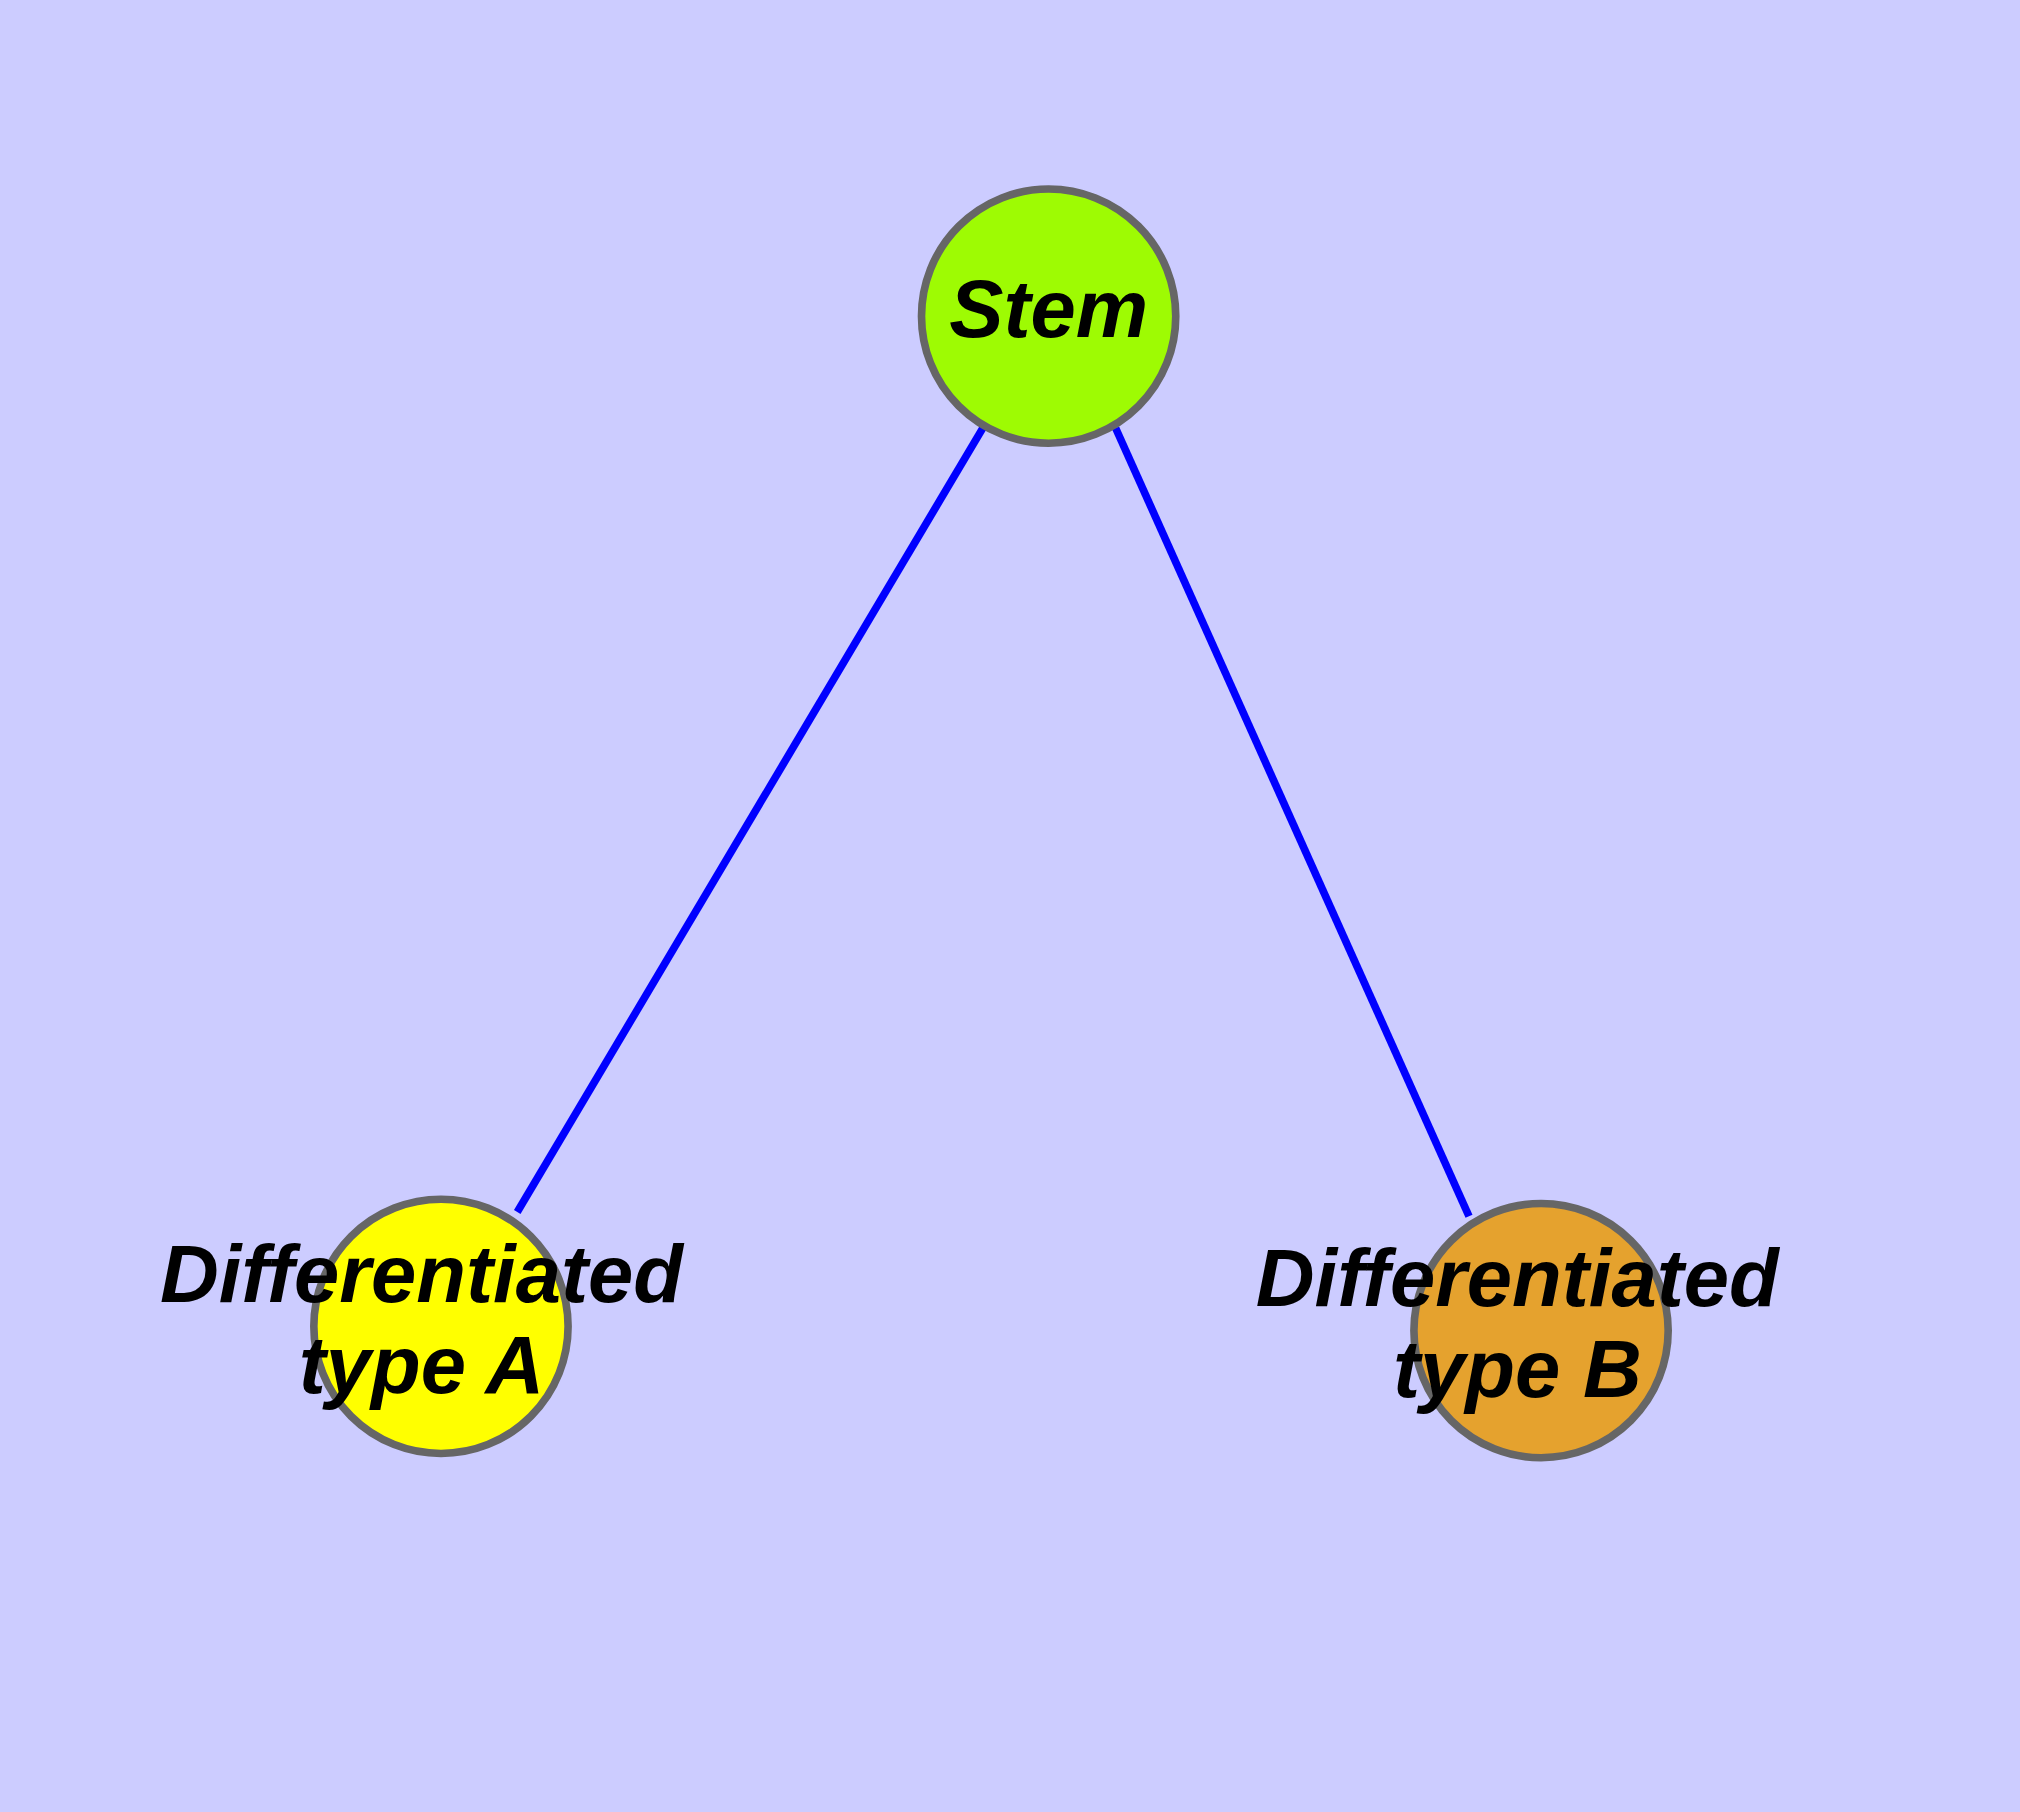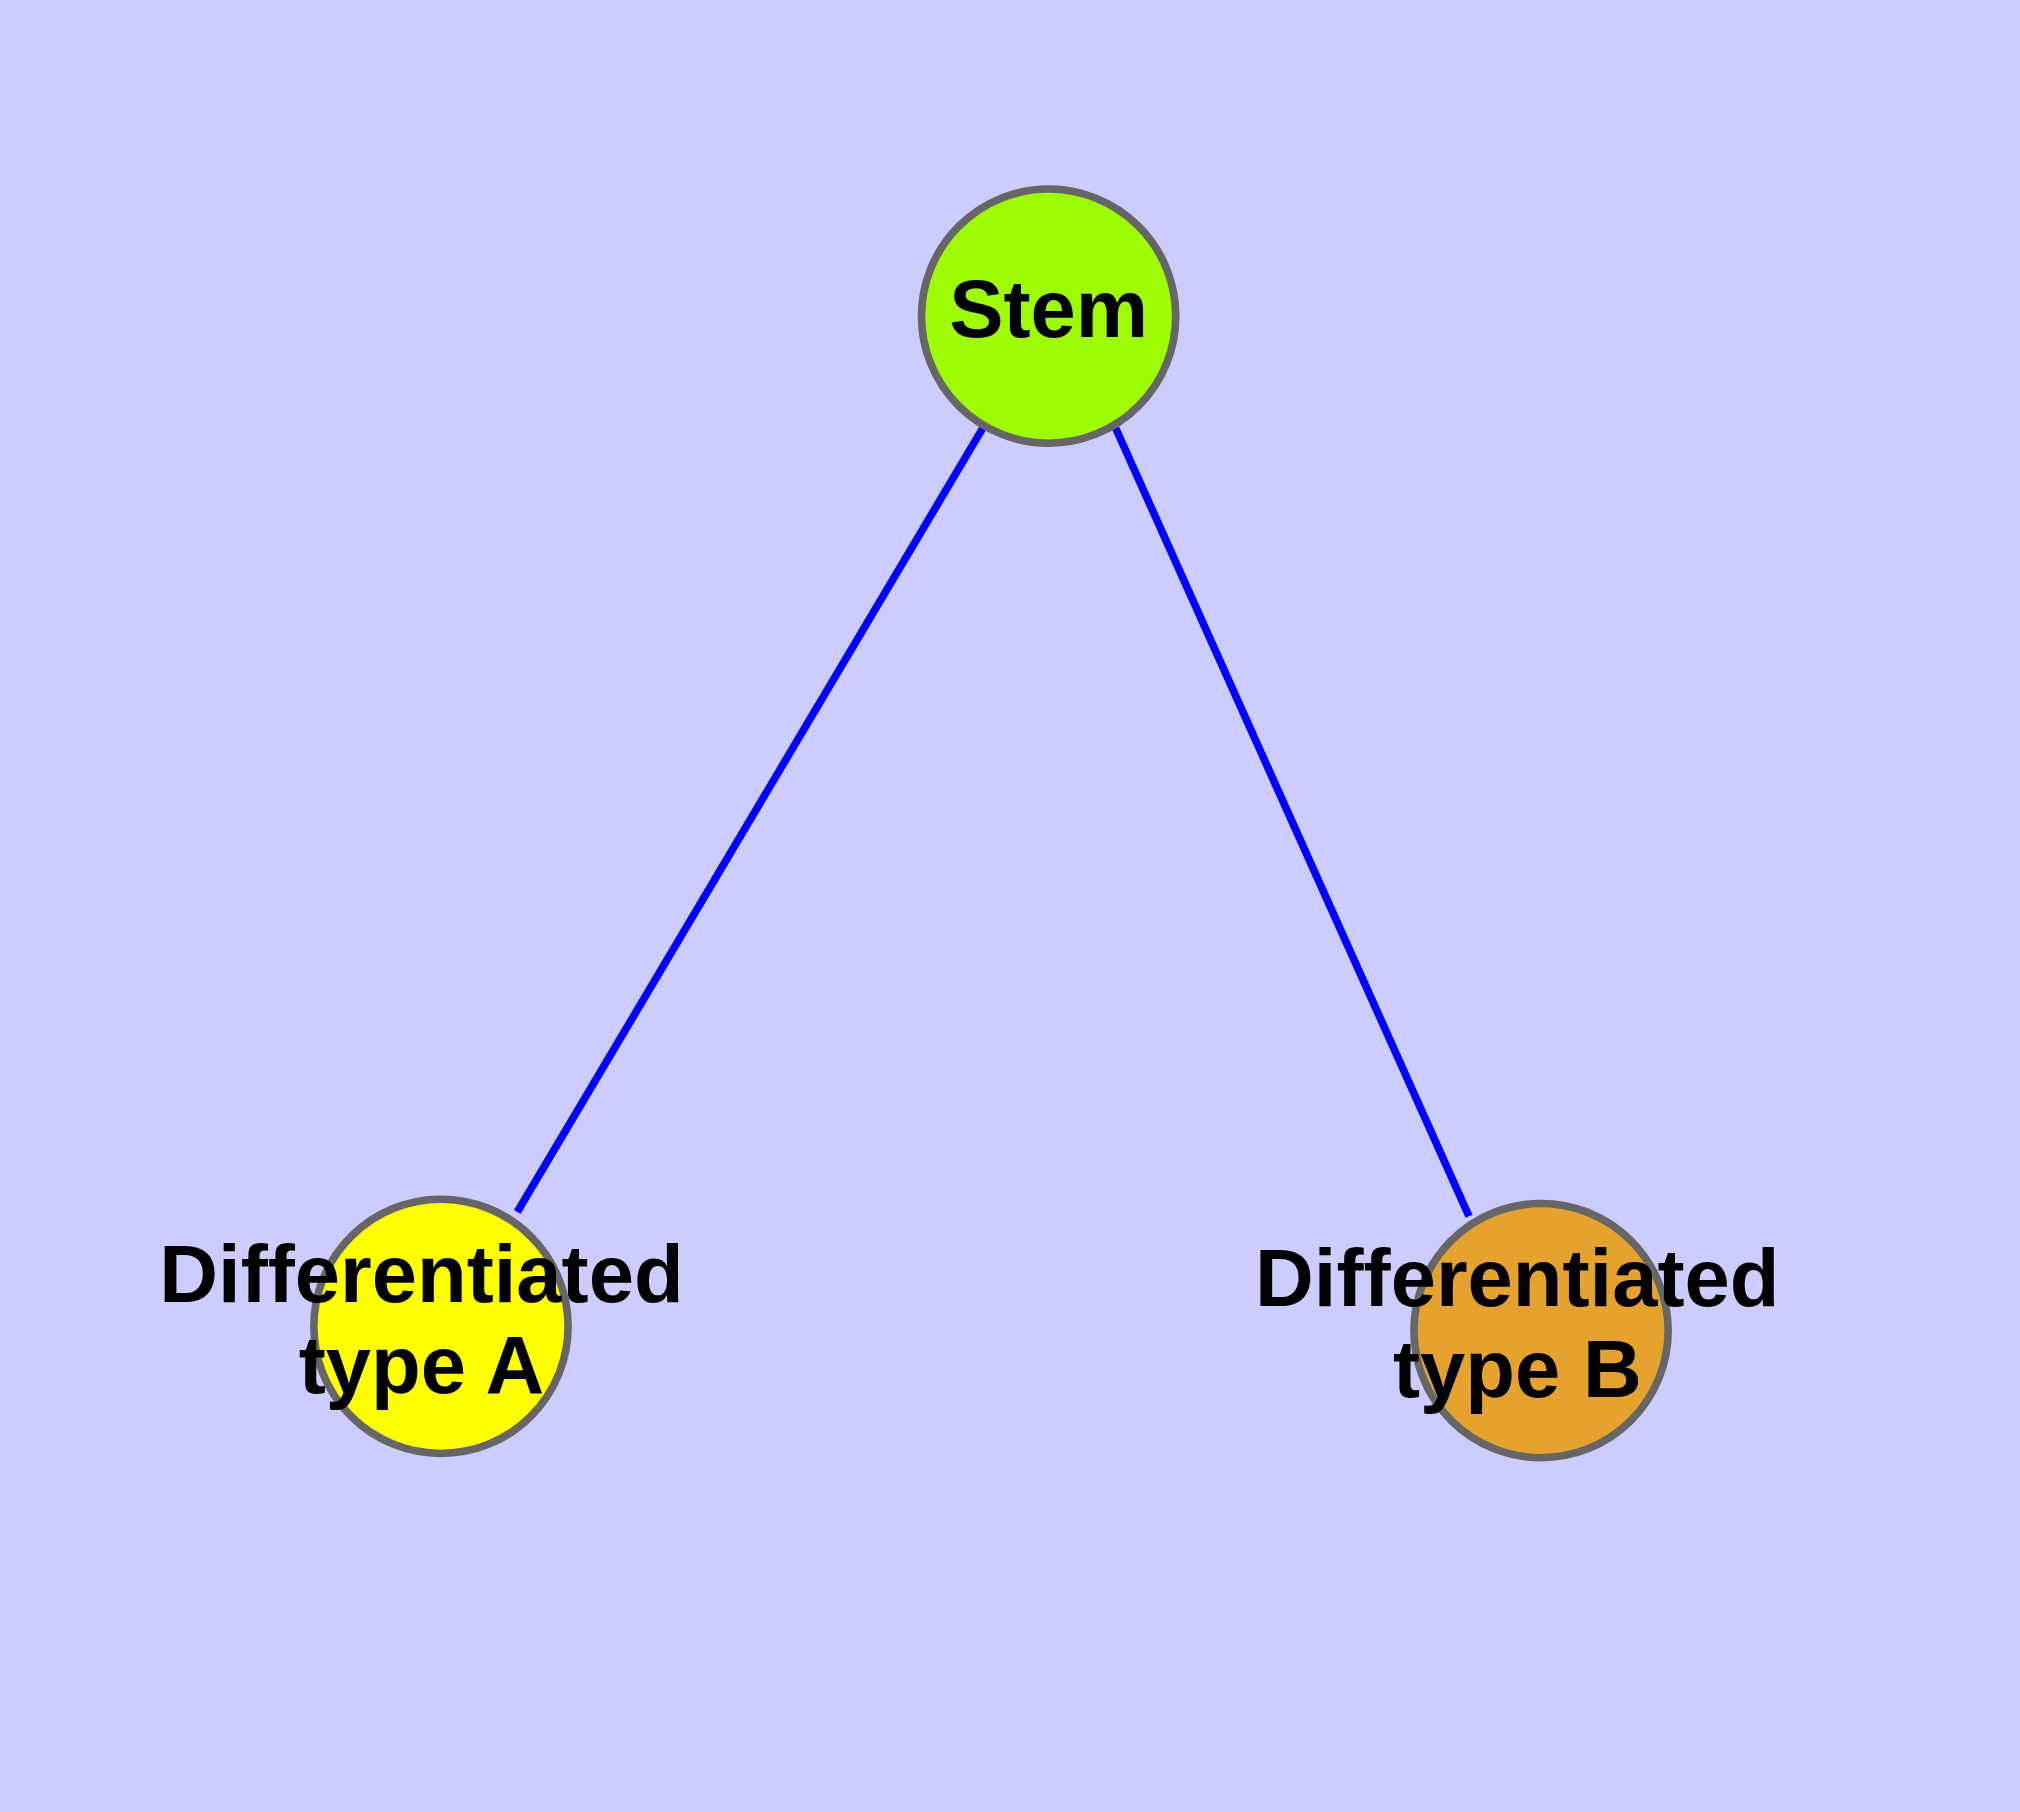--- a/index.html
+++ b/index.html
@@ -8,20 +8,21 @@
     padding: 0;
     background: #ccccff;
   }
   #stage {
     position: relative;
     width: 2021px;
     height: 1812px;
     background: #ccccff;
     overflow: hidden;
     font-family: "Liberation Sans", "DejaVu Sans", sans-serif;
+    font-style: italic;
   }
   #graph-svg {
     position: absolute;
     left: 0;
     top: 0;
     width: 2021px;
     height: 1812px;
     display: block;
   }
   .node-label {

